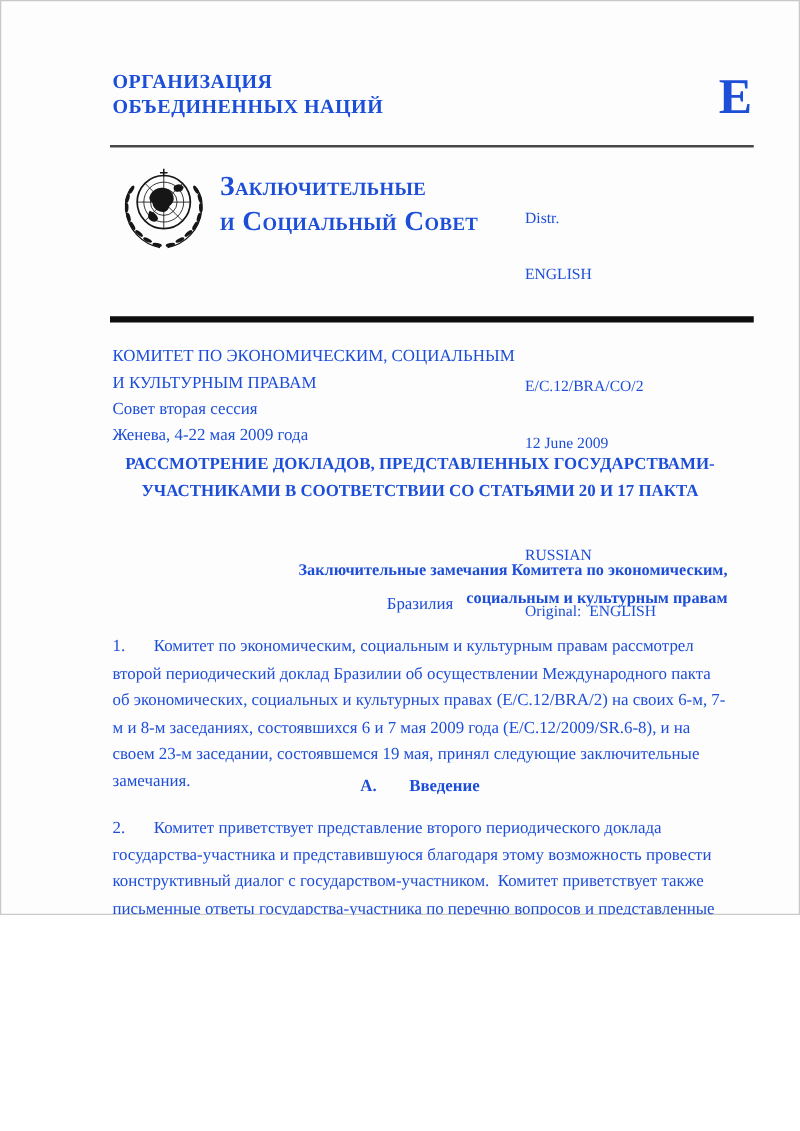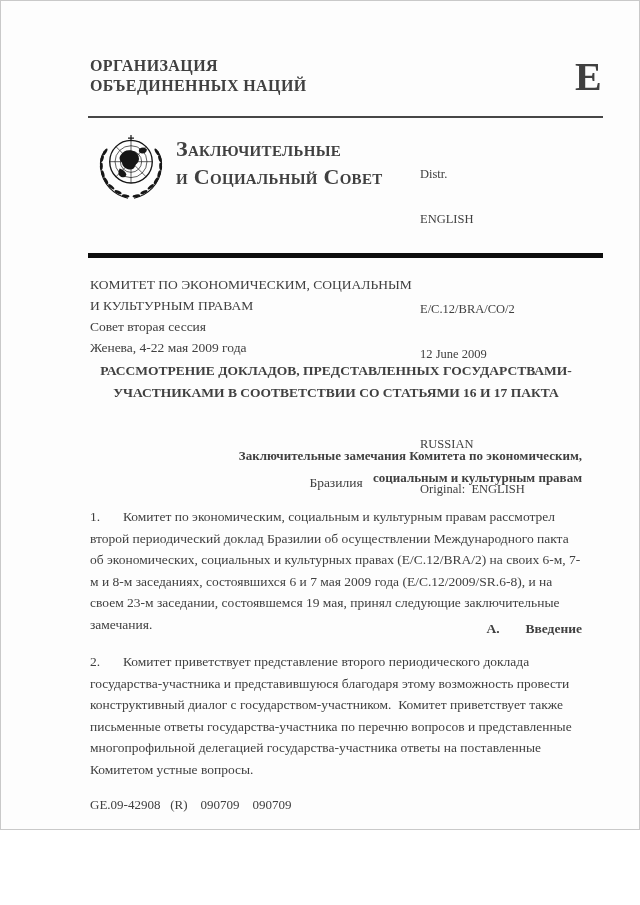--- a/index.html
+++ b/index.html
@@ -1,22 +1,22 @@
 <!DOCTYPE html>
 <html><head>
 <meta charset="utf-8">
 <style>
   html,body { margin:0; padding:0; background:#ffffff; }
   .page {
     position:relative;
-    width:640px; height:830px;
+    width:640px; height:732px;
     background:#fdfdfd;
     box-shadow: inset 0 0 0 1px #c9c9c9;
     font-family:"Liberation Serif", serif;
-    color:#404040;
+    color:#1d4ed8;
     overflow:hidden;
   }
   .org-block {
     position:absolute; left:90px; top:56px;
     font-size:16px; font-weight:bold; line-height:20px; letter-spacing:0.4px;
   }
   .series-letter {
     position:absolute; left:575px; top:56px;
     font-size:40px; font-weight:bold; line-height:42px;
   }
@@ -58,21 +58,21 @@
   .para {
     position:absolute; left:90px; width:492px;
     font-size:13.5px; line-height:21.5px;
     white-space:pre-wrap; text-align:left;
   }
   .para1 { top:506px; }
   .para2 { top:651px; }
   .pnum { display:inline-block; width:33px; white-space:normal; }
   .section-heading {
     position:absolute; left:90px; top:621px; width:492px;
-    text-align:right; font-weight:bold; font-size:13.5px;
+    text-align:center; font-weight:bold; font-size:13.5px;
   }
   .section-heading .letter { margin-right:26px; }
   .footer {
     position:absolute; left:90px; top:797px;
     font-size:13px; white-space:pre;
   }
 </style>
 </head>
 <body>
 
@@ -153,21 +153,21 @@
 
   <div class="committee">
     <div>КОМИТЕТ ПО ЭКОНОМИЧЕСКИМ, СОЦИАЛЬНЫМ</div>
     <div>И КУЛЬТУРНЫМ ПРАВАМ</div>
     <div>Совет вторая сессия</div>
     <div>Женева, 4-22 мая 2009 года</div>
   </div>
 
   <div class="doc-title">
     <div>РАССМОТРЕНИЕ ДОКЛАДОВ, ПРЕДСТАВЛЕННЫХ ГОСУДАРСТВАМИ-</div>
-    <div>УЧАСТНИКАМИ В СООТВЕТСТВИИ СО СТАТЬЯМИ 16 И 17 ПАКТА</div>
+    <div>УЧАСТНИКАМИ В СООТВЕТСТВИИ СО СТАТЬЯМИ 20 И 17 ПАКТА</div>
   </div>
 
   <div class="doc-subtitle">
     <div>Заключительные замечания Комитета по экономическим,</div>
     <div>социальным и культурным правам</div>
   </div>
 
   <div class="country">Бразилия</div>
 
   <div class="para para1"><span class="pnum">1.</span><span>Комитет по экономическим, социальным и культурным правам рассмотрел второй периодический доклад Бразилии об осуществлении Международного пакта об экономических, социальных и культурных правах (E/C.12/BRA/2) на своих 6-м, 7-м и 8-м заседаниях, состоявшихся 6 и 7 мая 2009 года (E/C.12/2009/SR.6-8), и на своем 23-м заседании, состоявшемся 19 мая, принял следующие заключительные замечания.</span></div>

